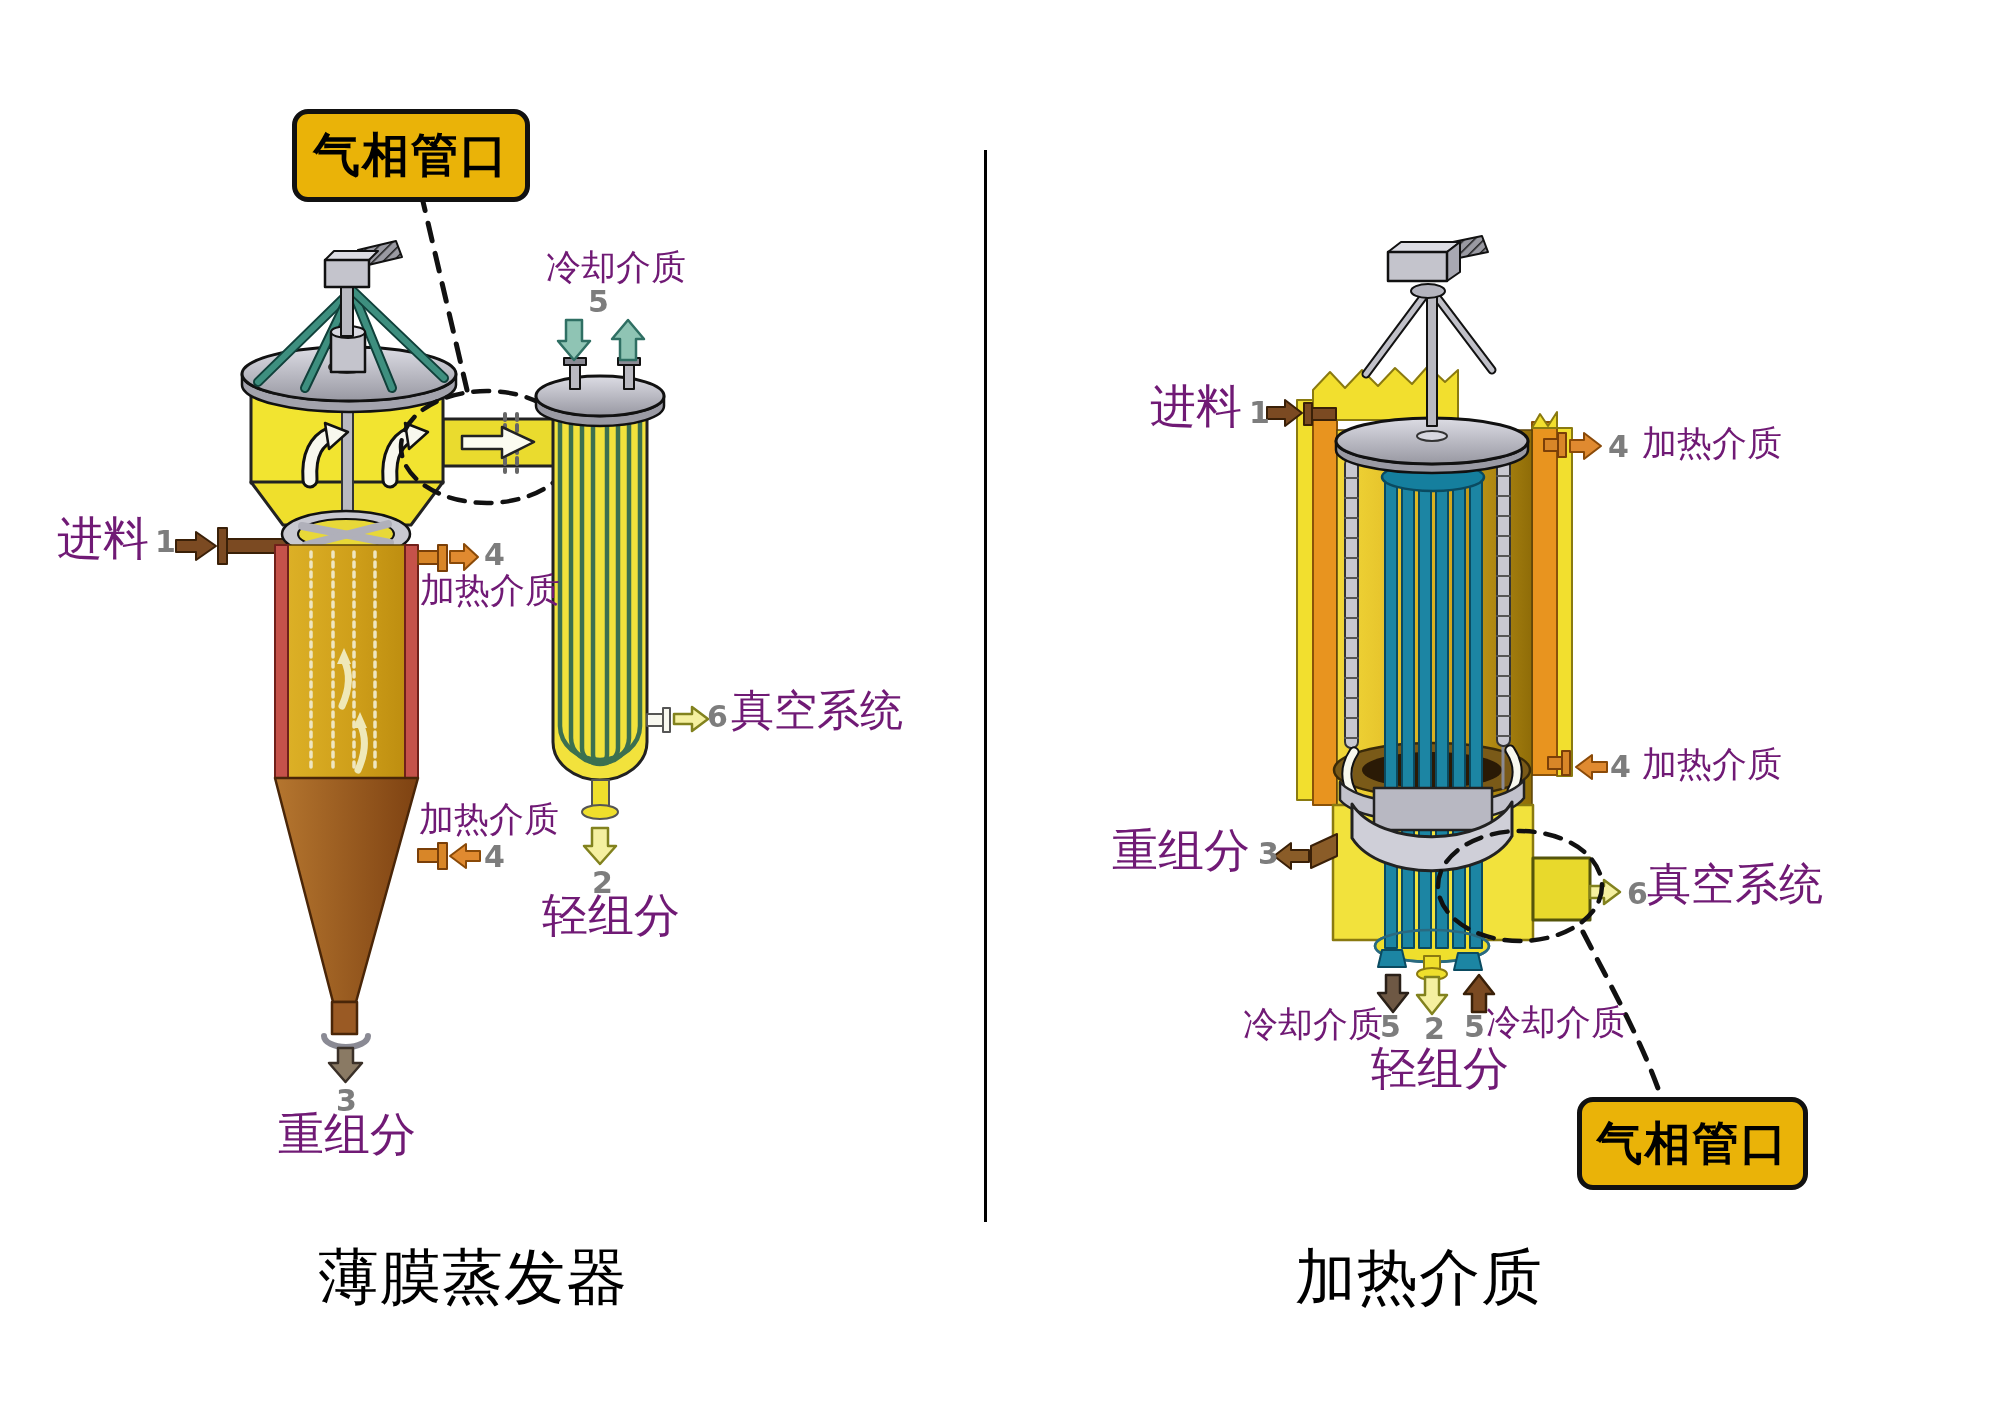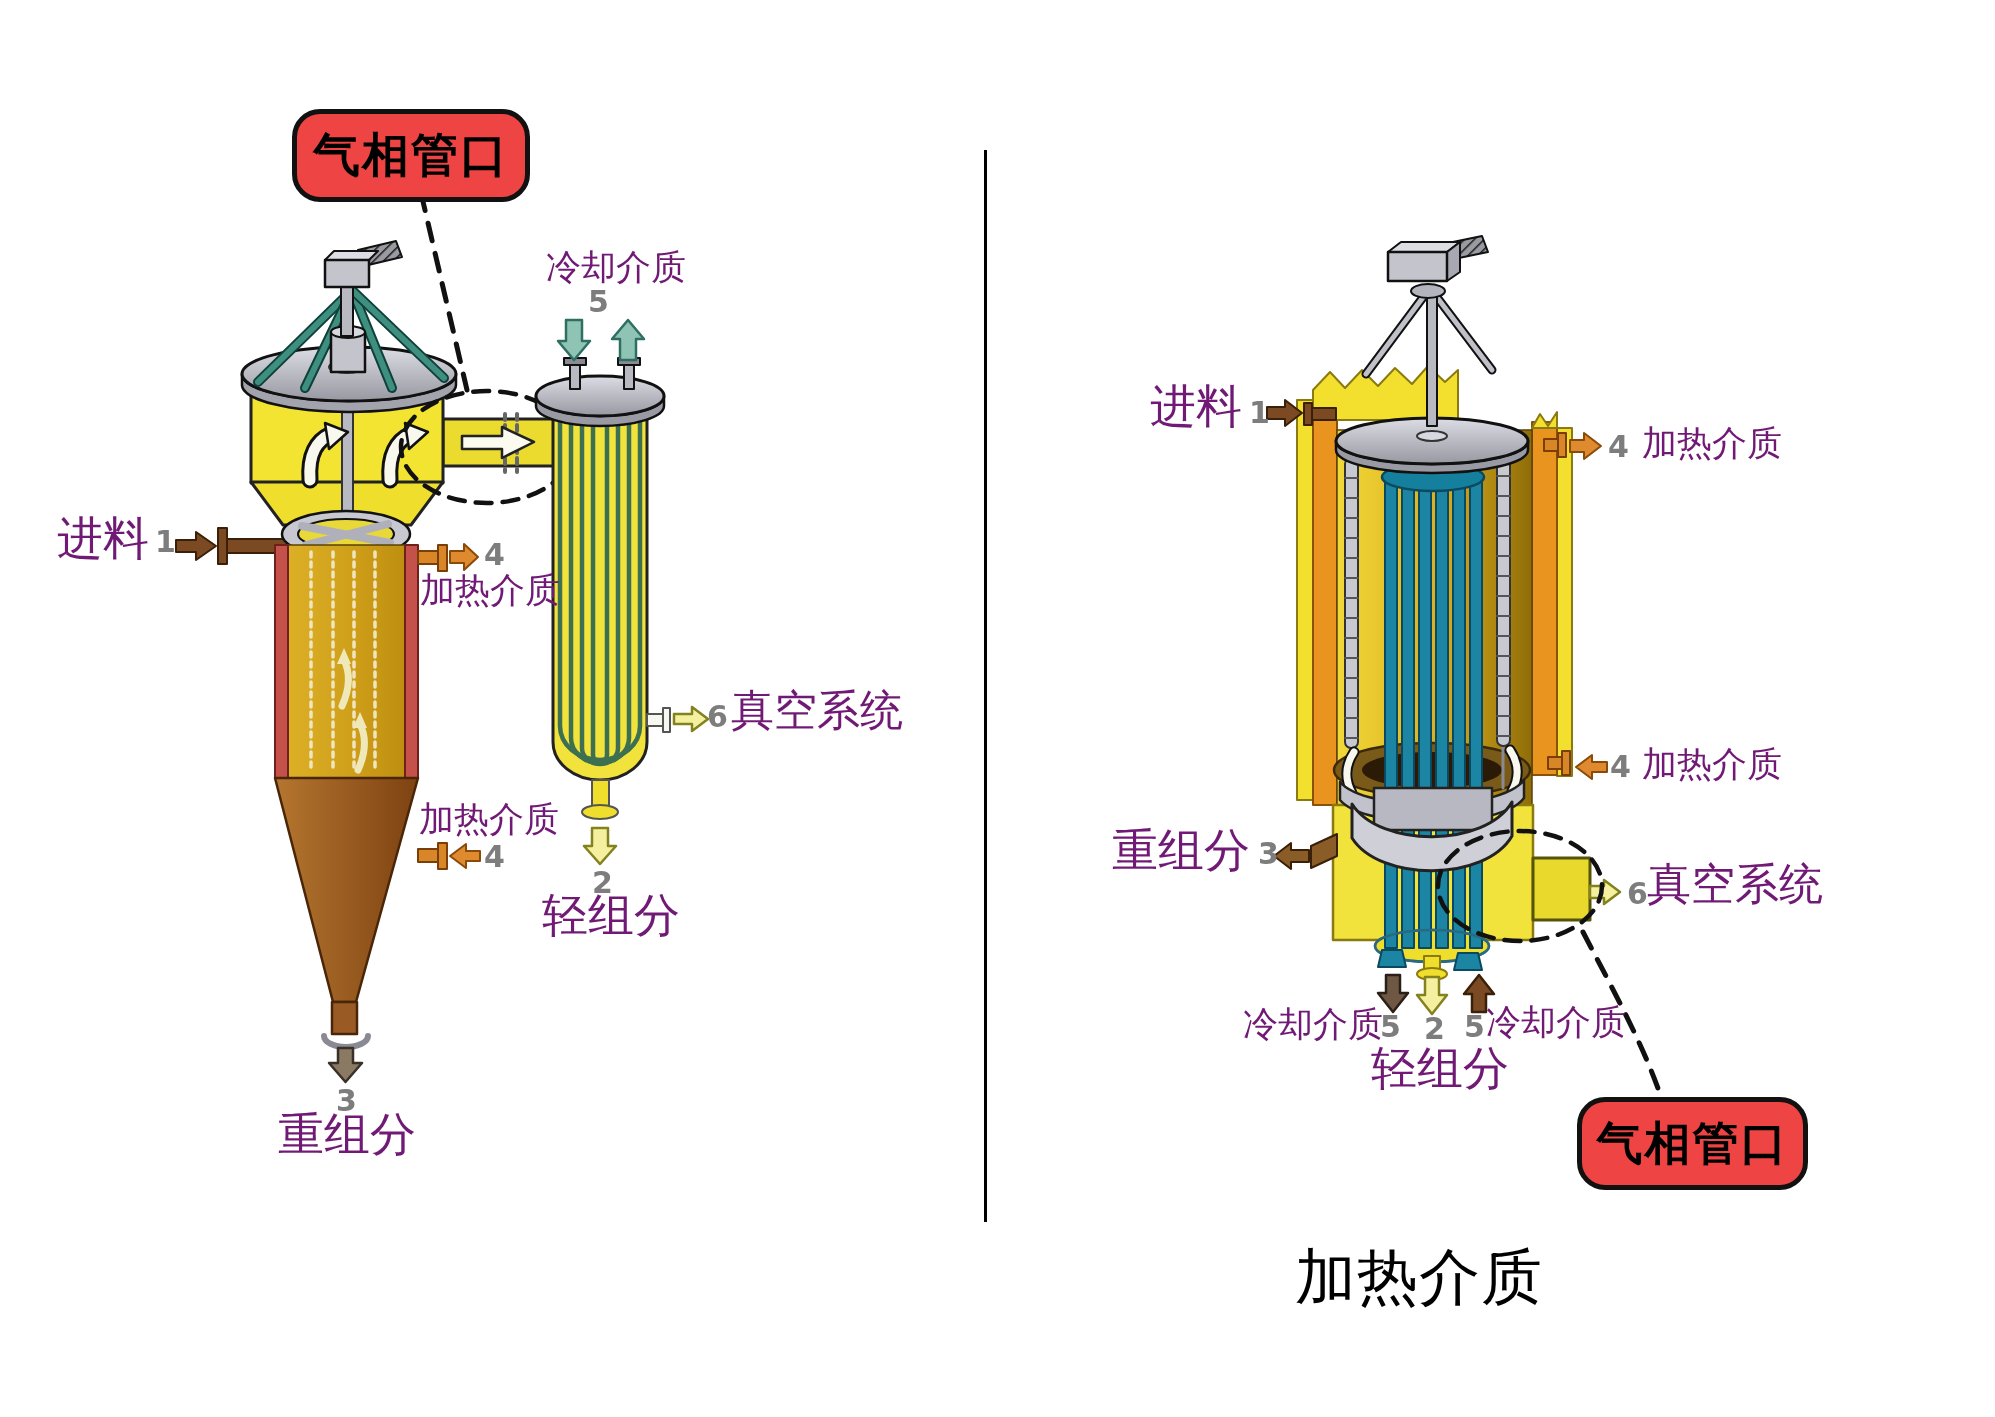--- a/index.html
+++ b/index.html
@@ -2,21 +2,21 @@
 <html><head>
 <meta charset="utf-8">
 <style>
   html,body{margin:0;padding:0;background:#ffffff;}
   #canvas{position:relative;width:1995px;height:1417px;background:#ffffff;overflow:hidden;
           font-family:"DejaVu Sans","Liberation Sans",sans-serif;}
   #art{position:absolute;left:0;top:0;}
   .lbl{position:absolute;color:#701a75;white-space:nowrap;line-height:1.05;}
   .num{position:absolute;color:#7d7d7d;font-weight:700;font-size:30px;white-space:nowrap;line-height:1;}
   .callout{position:absolute;display:flex;align-items:center;justify-content:center;
-           background:#ef4444;border:5px solid #111;border-radius:28px;
+           background:#eab308;border:5px solid #111;border-radius:16px;
            font-weight:700;letter-spacing:2px;color:#000;}
   .title{position:absolute;color:#000;letter-spacing:1px;}
   .divider{position:absolute;background:#000;}
 </style>
 </head>
 <body>
 
 <div id="canvas">
 
 <svg id="art" width="1995" height="1417" viewBox="0 0 1995 1417" stroke-linejoin="round" stroke-linecap="round">
@@ -291,20 +291,21 @@
 <div class="num" style="left:484px;top:540px;">4</div>
 <div class="lbl" style="left:420px;top:572px;font-size:35px;">加热介质</div>
 <div class="num" style="left:707px;top:702px;">6</div>
 <div class="lbl" style="left:731px;top:688px;font-size:43px;">真空系统</div>
 <div class="lbl" style="left:419px;top:801px;font-size:35px;">加热介质</div>
 <div class="num" style="left:484px;top:842px;">4</div>
 <div class="num" style="left:592px;top:868px;">2</div>
 <div class="lbl" style="left:542px;top:891px;font-size:46px;">轻组分</div>
 <div class="num" style="left:336px;top:1086px;">3</div>
 <div class="lbl" style="left:278px;top:1110px;font-size:46px;">重组分</div>
+<div class="title" style="left:318px;top:1237px;font-size:61px;">薄膜蒸发器</div>
 
 <div class="lbl" style="left:1150px;top:382px;font-size:46px;">进料</div>
 <div class="num" style="left:1249px;top:398px;">1</div>
 <div class="num" style="left:1608px;top:432px;">4</div>
 <div class="lbl" style="left:1642px;top:425px;font-size:35px;">加热介质</div>
 <div class="num" style="left:1610px;top:752px;">4</div>
 <div class="lbl" style="left:1642px;top:746px;font-size:35px;">加热介质</div>
 <div class="lbl" style="left:1112px;top:826px;font-size:46px;">重组分</div>
 <div class="num" style="left:1258px;top:839px;">3</div>
 <div class="num" style="left:1627px;top:879px;">6</div>

